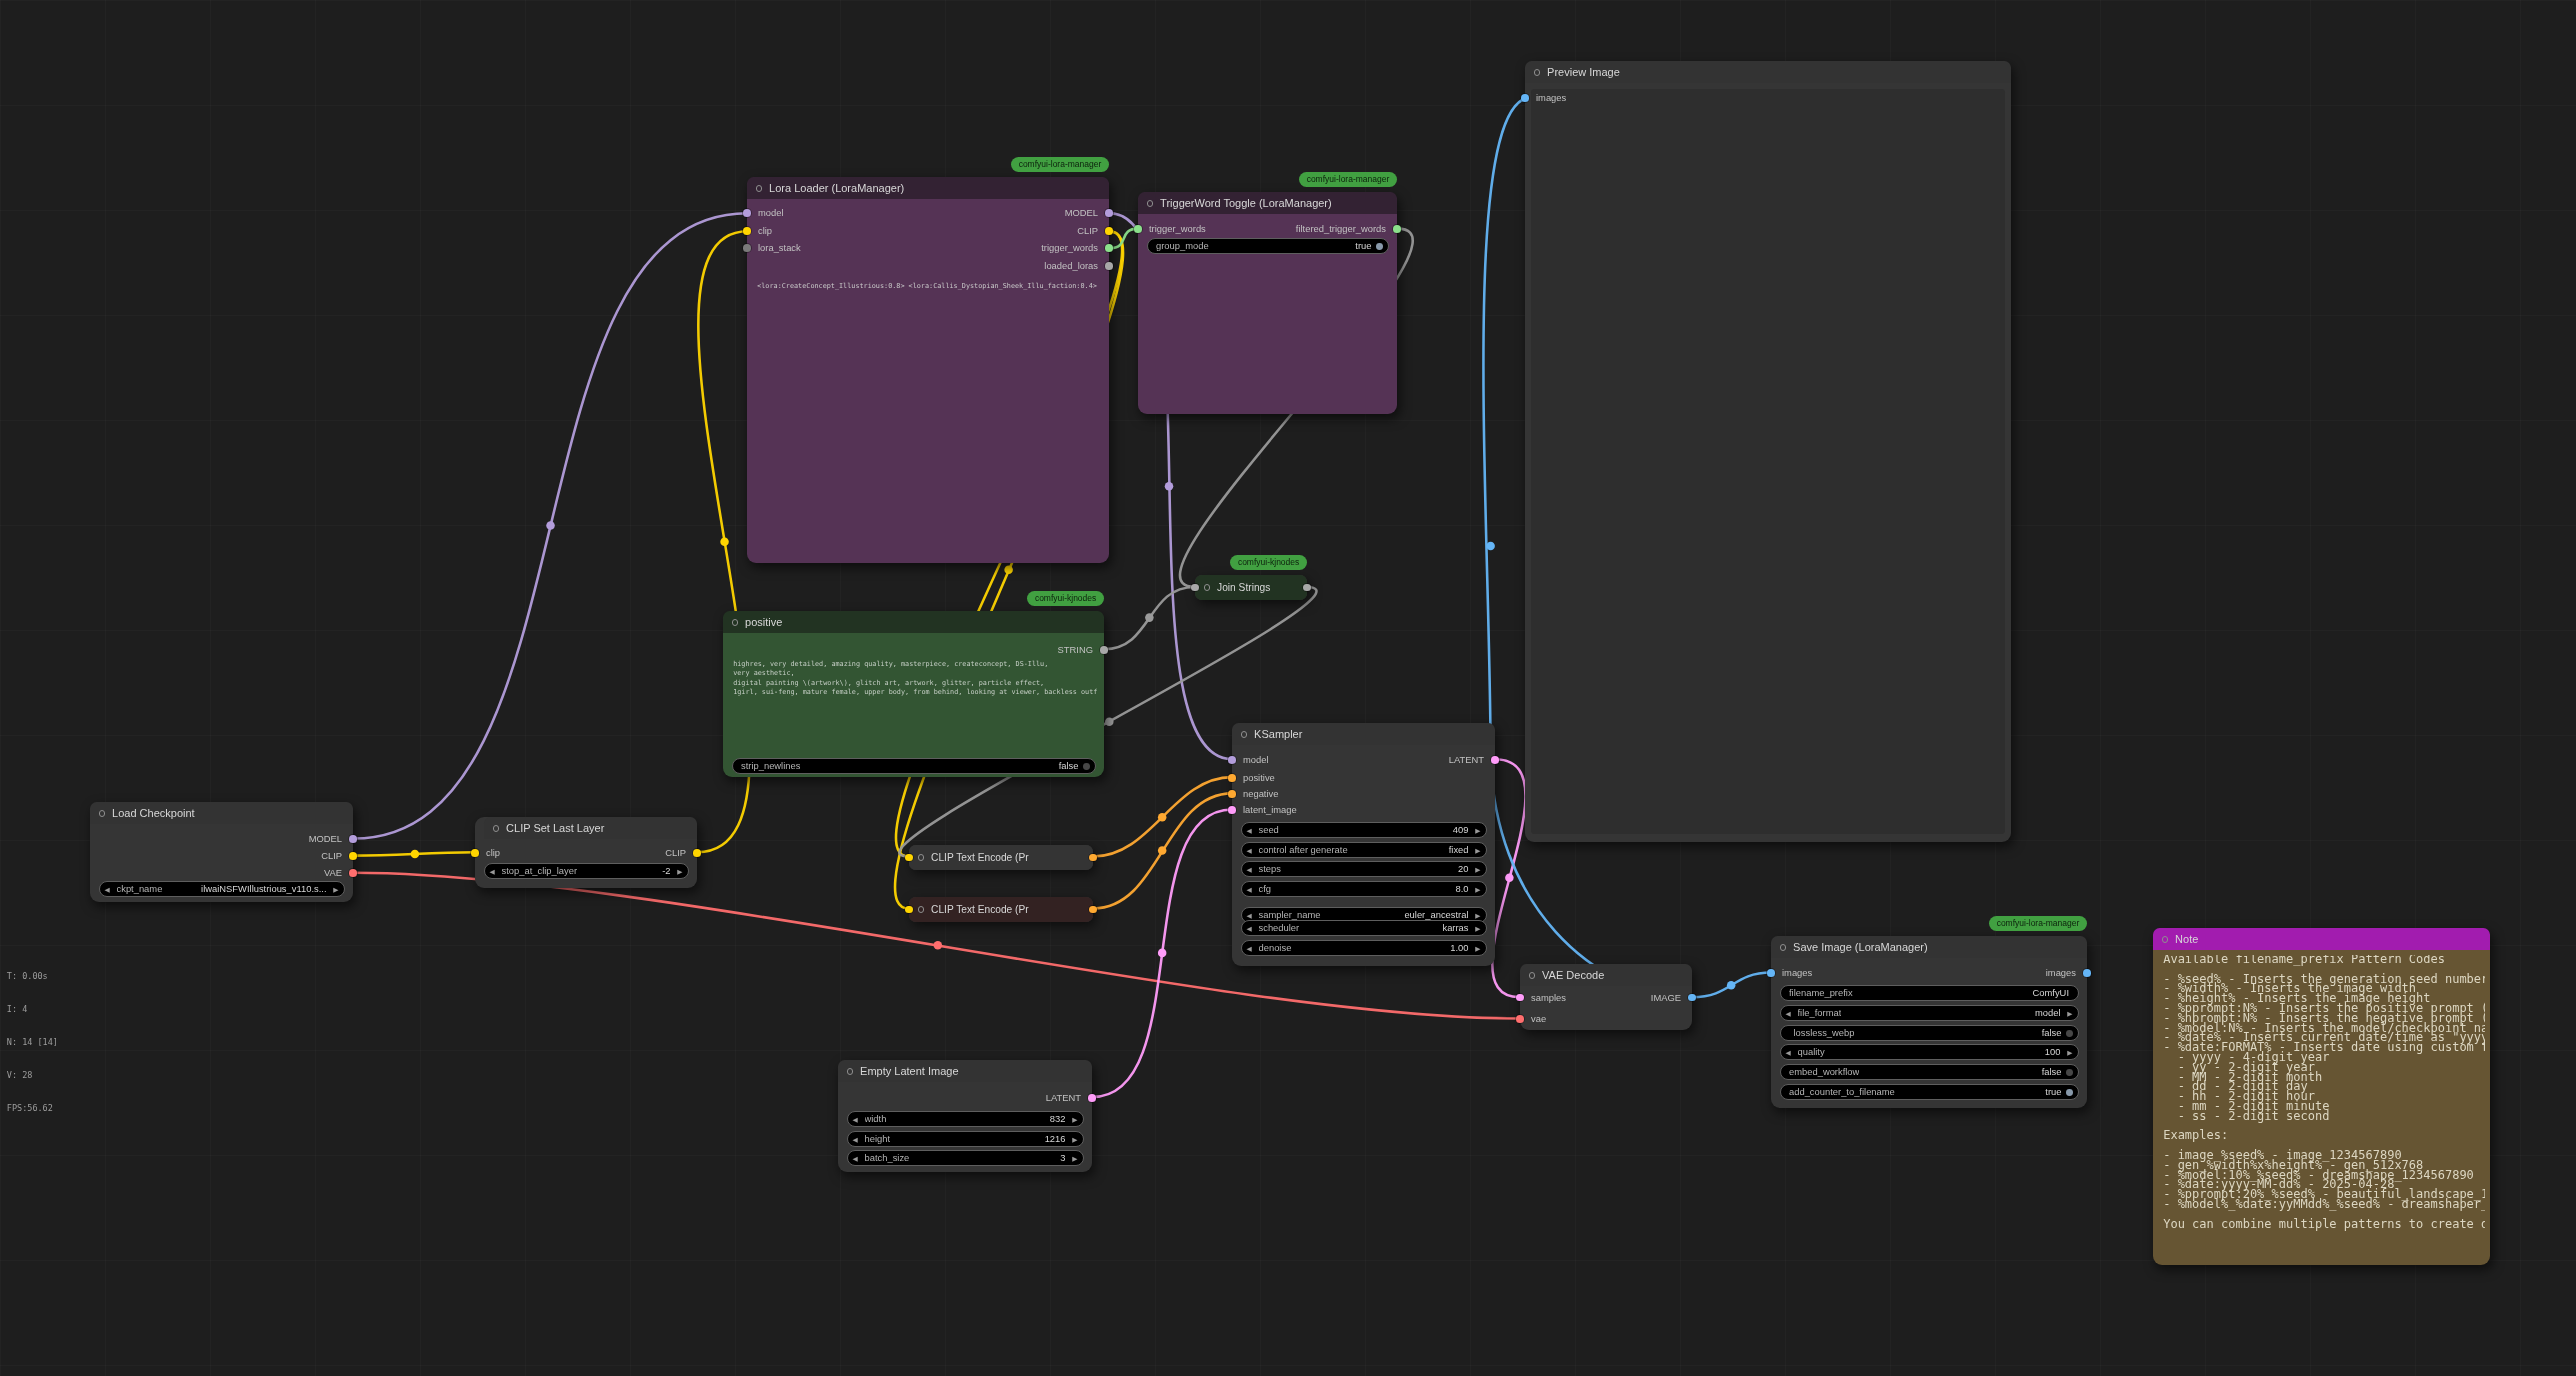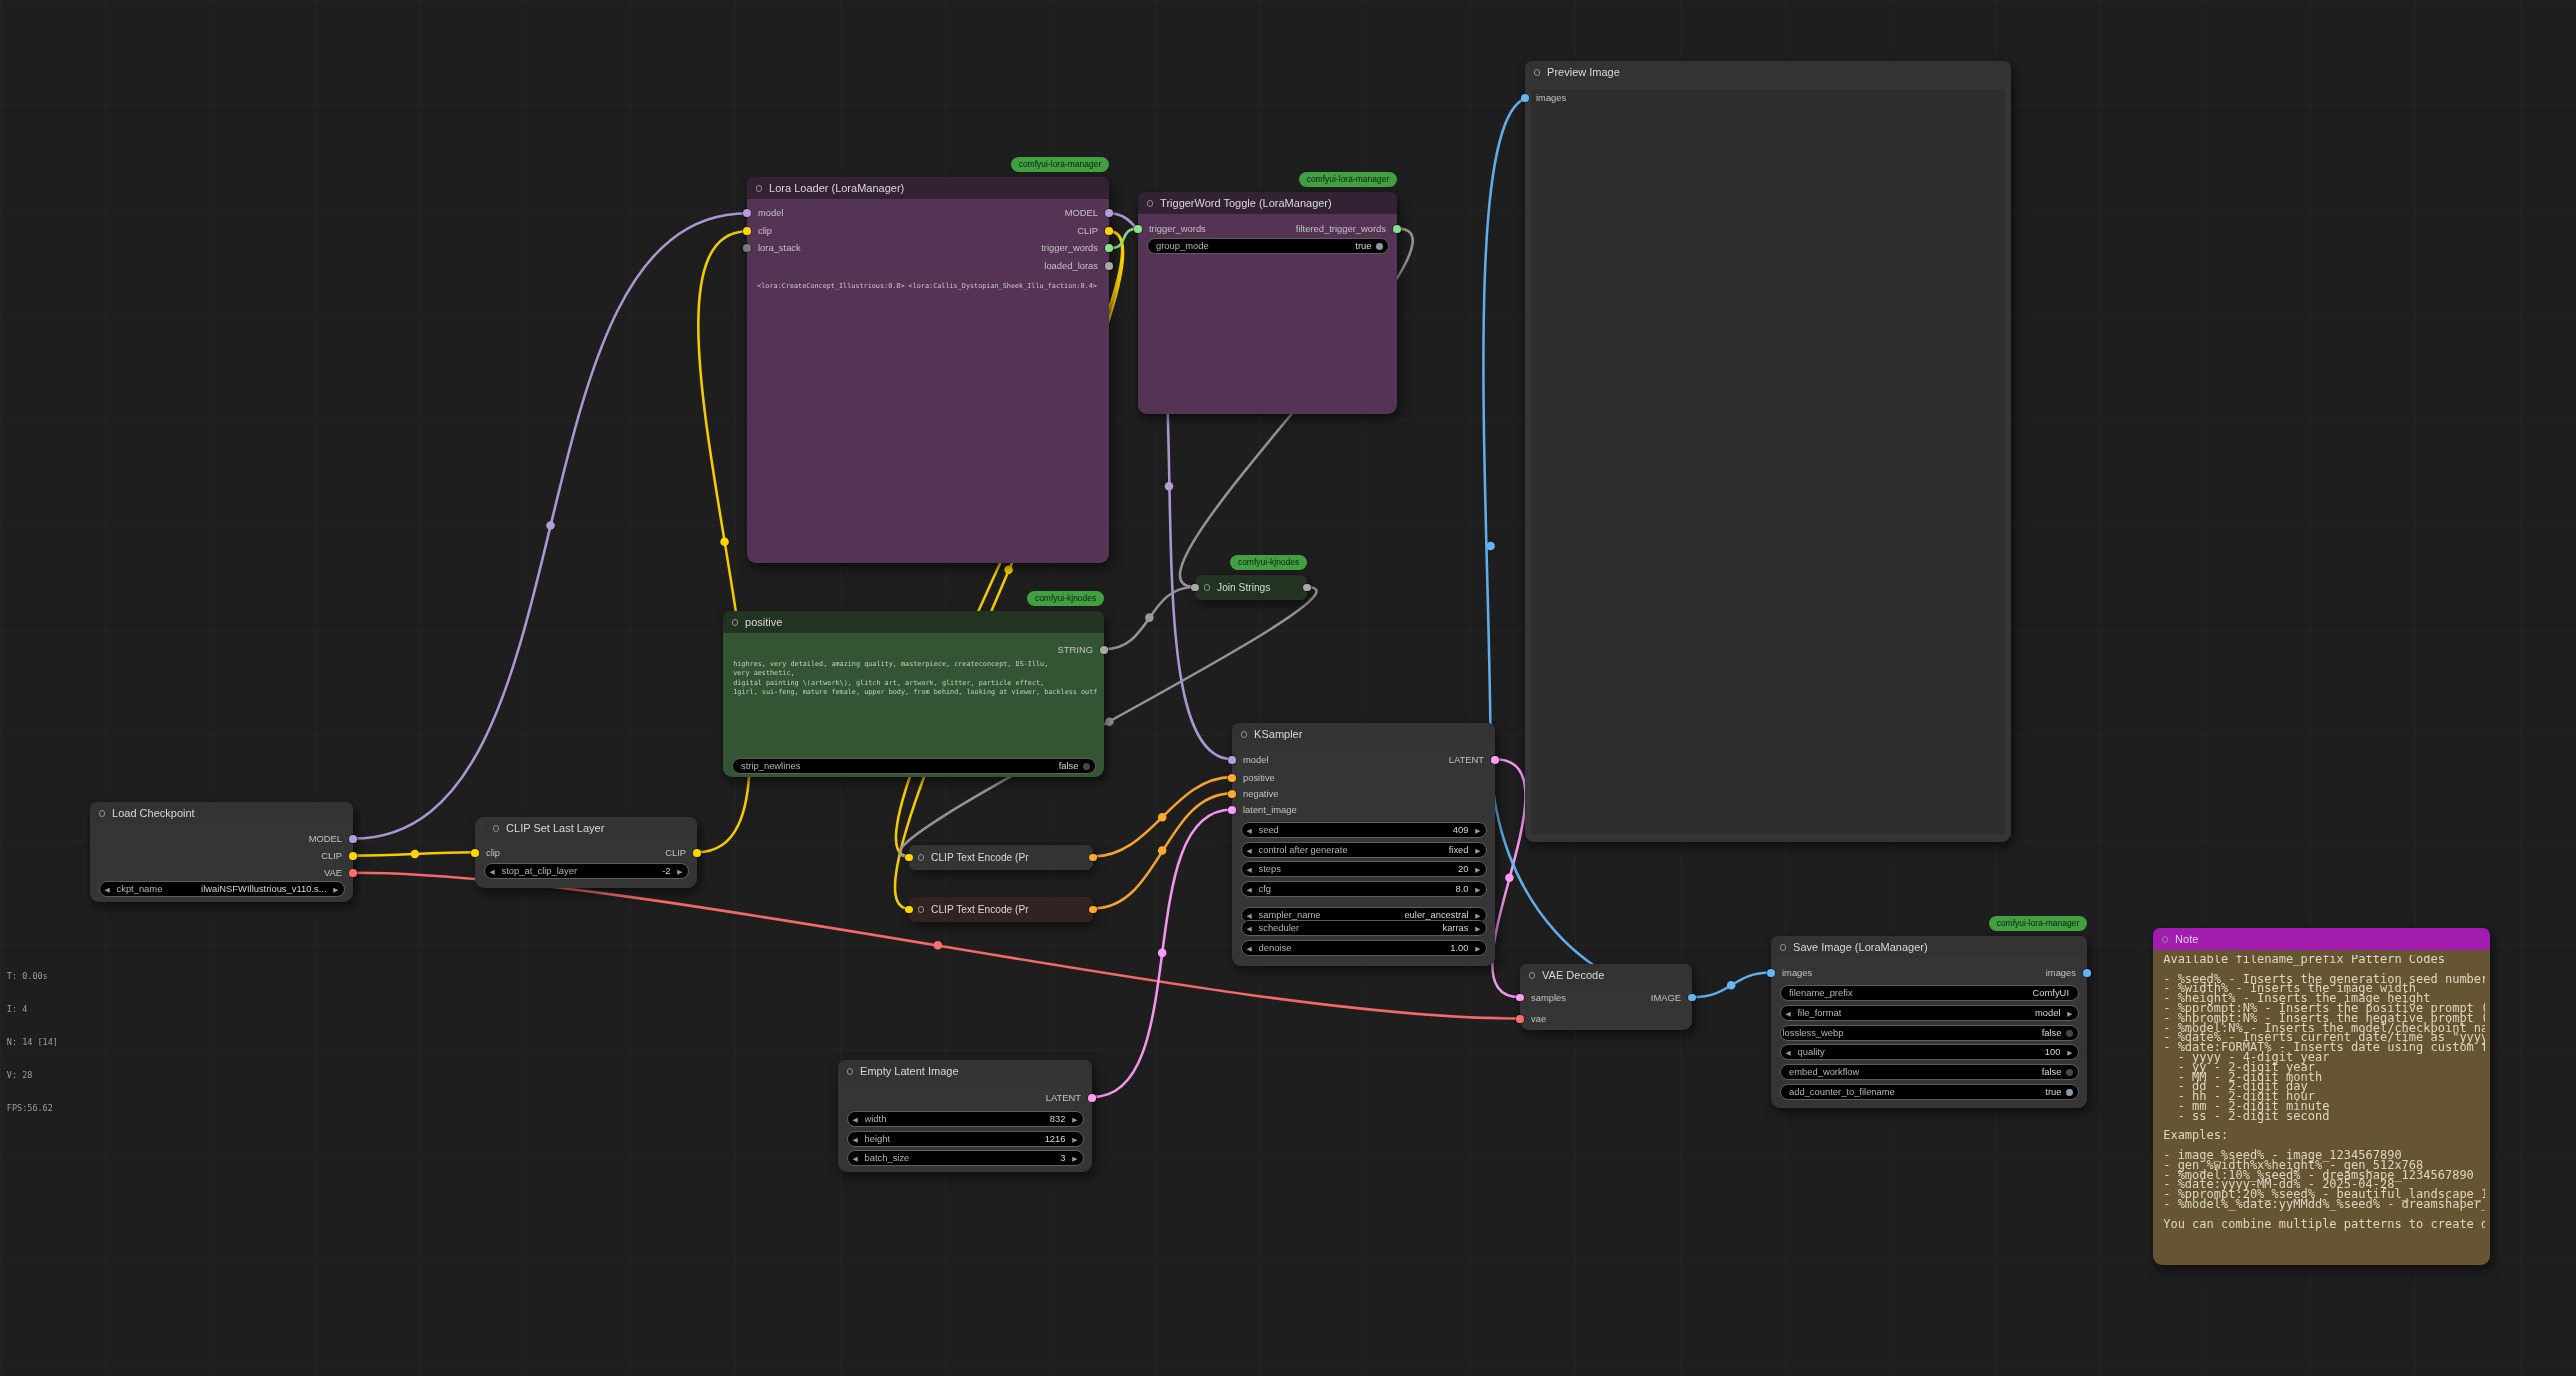--- a/index.html
+++ b/index.html
@@ -330,21 +330,21 @@
       <span class="w-label">filename_prefix</span>
       <span class="w-value">ComfyUI</span>
     </div>
     <div class="widget" style="top:69px">
       <span class="wa l">◀</span>
       <span class="w-label">file_format</span>
       <span class="w-value">model</span>
       <span class="wa r">▶</span>
     </div>
     <div class="widget toggle" style="top:89px">
-      <span class="w-label" style="left:2px">lossless_webp</span>
+      <span class="w-label" style="left:13px">lossless_webp</span>
       <span class="w-value">false</span>
       <span class="toggle-dot off"></span>
     </div>
     <div class="widget" style="top:108px">
       <span class="wa l">◀</span>
       <span class="w-label">quality</span>
       <span class="w-value">100</span>
       <span class="wa r">▶</span>
     </div>
     <div class="widget toggle" style="top:128px">

